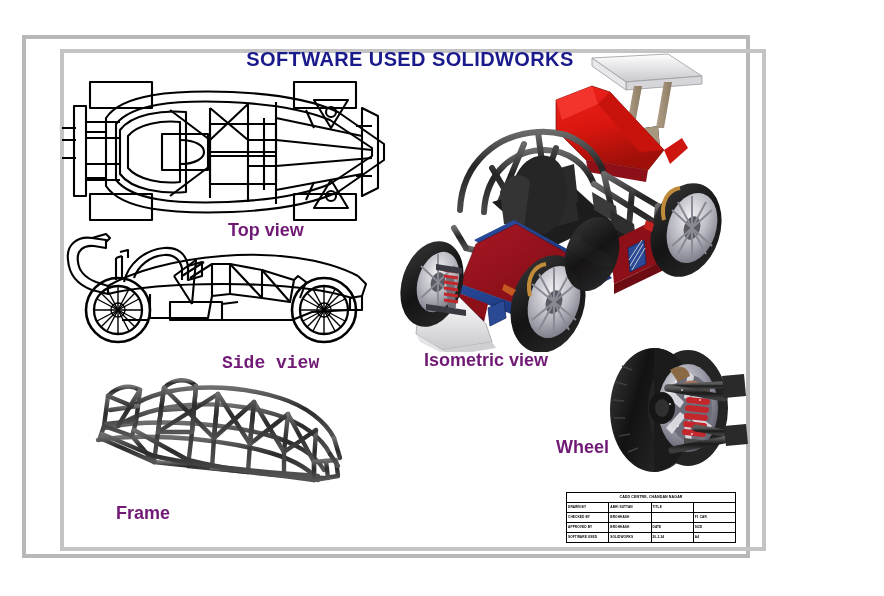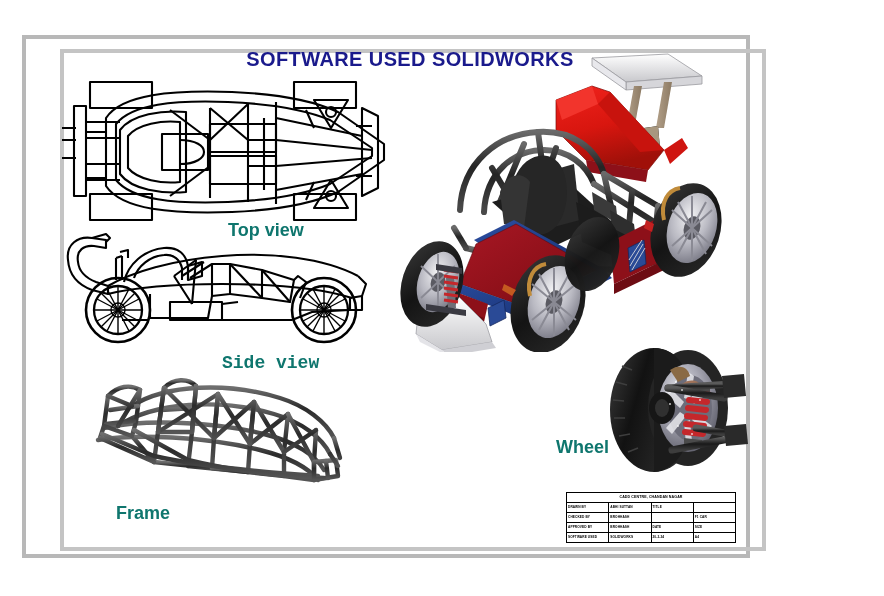--- a/index.html
+++ b/index.html
@@ -55,21 +55,21 @@
     color: #1a1a8c;
     letter-spacing: 0.4px;
     white-space: nowrap;
   }
 
   
   .view-label {
     position: absolute;
     font-size: 18px;
     font-weight: bold;
-    color: #0f766e;
+    color: #701a75;
     white-space: nowrap;
   }
   #label-top-view   { left: 228px; top: 220px; }
   #label-side-view  { left: 222px; top: 353px; font-family: Liberation Mono, monospace; }
   #label-isometric  { left: 424px; top: 350px; }
   #label-wheel      { left: 520px; top: 437px; margin-left: 36px; }
   #label-frame      { left: 116px; top: 503px; }
 
   
   .view-svg { position: absolute; display: block; }
@@ -440,20 +440,21 @@
     </g>
 
     <g>
       <ellipse cx="196" cy="202" rx="26" ry="38" transform="rotate(18 196 202)" fill="url(#tireGrad)" opacity="0.98"></ellipse>
     </g>
 
     <path d="M108,232 L120,238 L116,244 L106,238 Z" fill="#c45a20"></path>
     <path d="M250,168 L258,172 L256,180 L248,176 Z" fill="#c42020"></path>
   </svg>
 
+  <div id="label-isometric" class="view-label">Isometric view</div>
 
   <svg id="view-wheel-svg" class="view-svg" width="160" height="140" viewBox="0 0 160 140">
     <defs>
       <linearGradient id="wTire" x1="0" y1="0" x2="1" y2="0.4">
         <stop offset="0%" stop-color="#3c3c3c"></stop>
         <stop offset="40%" stop-color="#121212"></stop>
         <stop offset="100%" stop-color="#2e2e2e"></stop>
       </linearGradient>
       <radialGradient id="wRim" cx="38%" cy="32%" r="72%">
         <stop offset="0%" stop-color="#e6e6ea"></stop>

